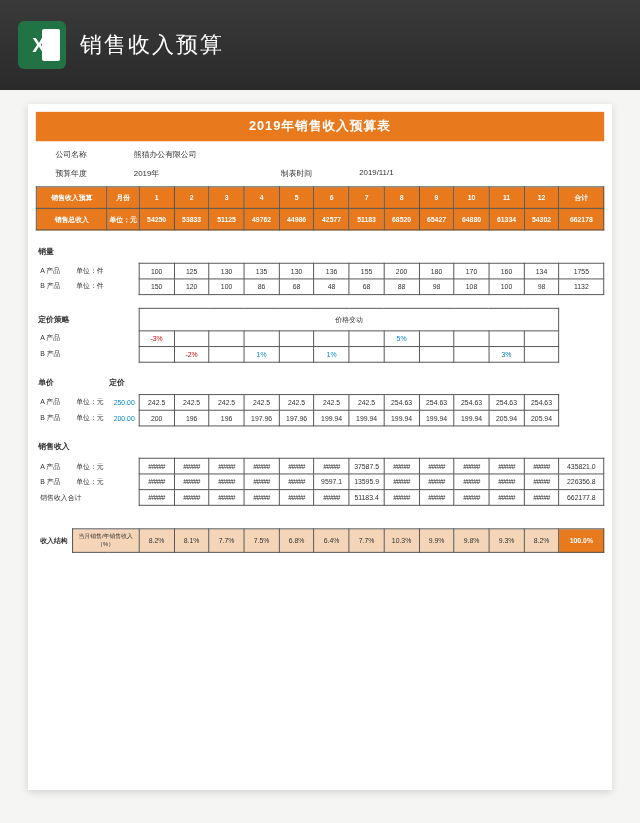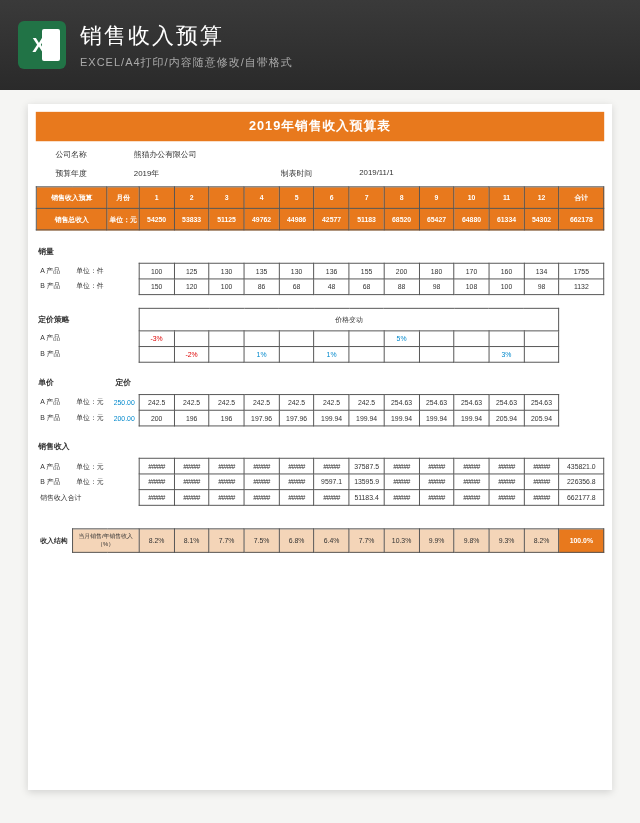--- a/index.html
+++ b/index.html
@@ -33,21 +33,20 @@
 </style>
 </head>
 <body>
 
 <div class="header">
   <div class="excel-icon">
       <span>X</span>
     </div>
   <div class="header-text">
     <h1>销售收入预算</h1>
-    <p>EXCEL/A4打印/内容随意修改/自带格式</p>
   </div>
 </div>
 
 <div class="doc">
   <div class="title-bar">2019年销售收入预算表</div>
   <div class="info">
     <div>公司名称</div>
     <div>熊猫办公有限公司</div>
       <div></div>
       <div></div>
@@ -196,21 +195,21 @@
           <td class="blue">3%</td>
           <td></td>
           <td style="border:none"></td>
     </tr>
 
     <tr class="noborder">
           <td colspan="16" style="height:10px"></td>
         </tr>
     <tr class="noborder">
           <td colspan="2" class="section-label">单价</td>
-          <td class="section-label" style="text-align:center">定价</td>
+          <td class="section-label" style="">定价</td>
           <td colspan="13"></td>
         </tr>
     <tr>
       <td class="col-label">A 产品</td>
           <td class="col-label">单位：元</td>
           <td class="price-label" style="border:none">250.00</td>
       <td>242.5</td>
           <td>242.5</td>
           <td>242.5</td>
           <td>242.5</td>

